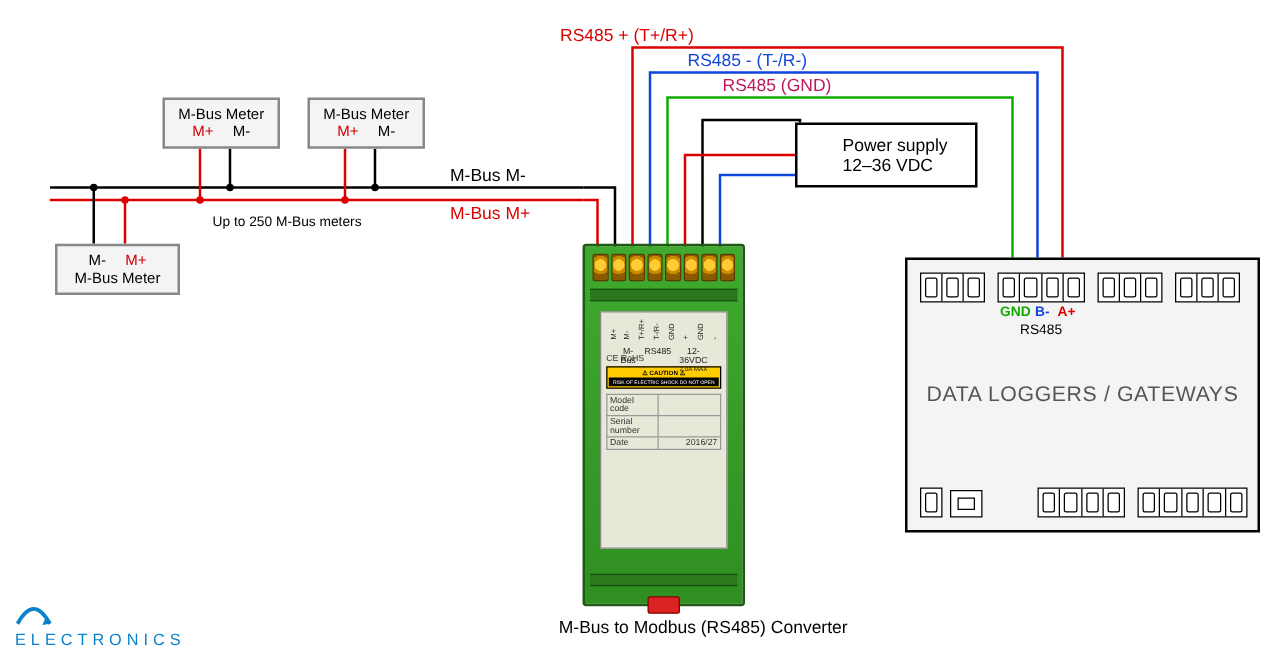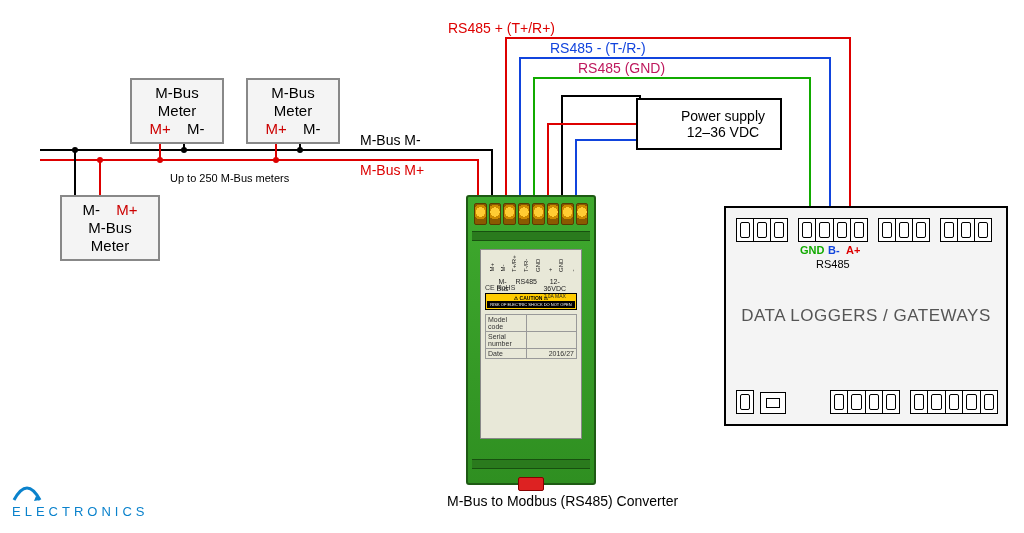--- a/index.html
+++ b/index.html
@@ -14,33 +14,32 @@
   }
   svg { position: absolute; top: 0; left: 0; }
 
   
   .meter {
     position: absolute;
     border: 2px solid #888;
     background: #f4f4f4;
     text-align: center;
     padding: 4px 6px;
-    font-size: 15px;
+    font-size: 12px;
     line-height: 1.2;
   }
   .meter .plus { color: #c00; display: inline-block; margin: 0 6px; }
   .meter .minus { color: #000; display: inline-block; margin: 0 6px; }
 
   
   .psu {
     position: absolute;
     border: 2px solid #000;
     background: #fff;
     font-size: 14px;
-    text-align: center;
     padding: 8px 8px 8px 36px;
   }
 
   
   .converter {
     position: absolute;
     width: 130px;
     height: 290px;
     background: linear-gradient(#3faa2e,#2f8f21);
     border: 2px solid #1e5a14;
@@ -182,21 +181,21 @@
 <div class="meter" style="left:130px; top:78px; width:94px;">
   <div>M-Bus Meter</div>
   <span class="plus">M+</span>
   <span class="minus">M-</span>
 </div>
 <div class="meter" style="left:246px; top:78px; width:94px;">
   <div>M-Bus Meter</div>
   <span class="plus">M+</span>
   <span class="minus">M-</span>
 </div>
-<div class="meter" style="left:60px; top:195px; width:100px;">
+<div class="meter" style="left:44px; top:195px; width:100px;">
   <span class="minus">M-</span>
   <span class="plus">M+</span>
   <div>M-Bus Meter</div>
 </div>
 
 <div class="lbl small" style="left:170px; top:172px;">Up to 250 M-Bus meters</div>
 <div class="lbl" style="left:360px; top:132px;">M-Bus M-</div>
 <div class="lbl red" style="left:360px; top:162px;">M-Bus M+</div>
 
 <div class="lbl red" style="left:448px; top:20px;">RS485 + (T+/R+)</div>

